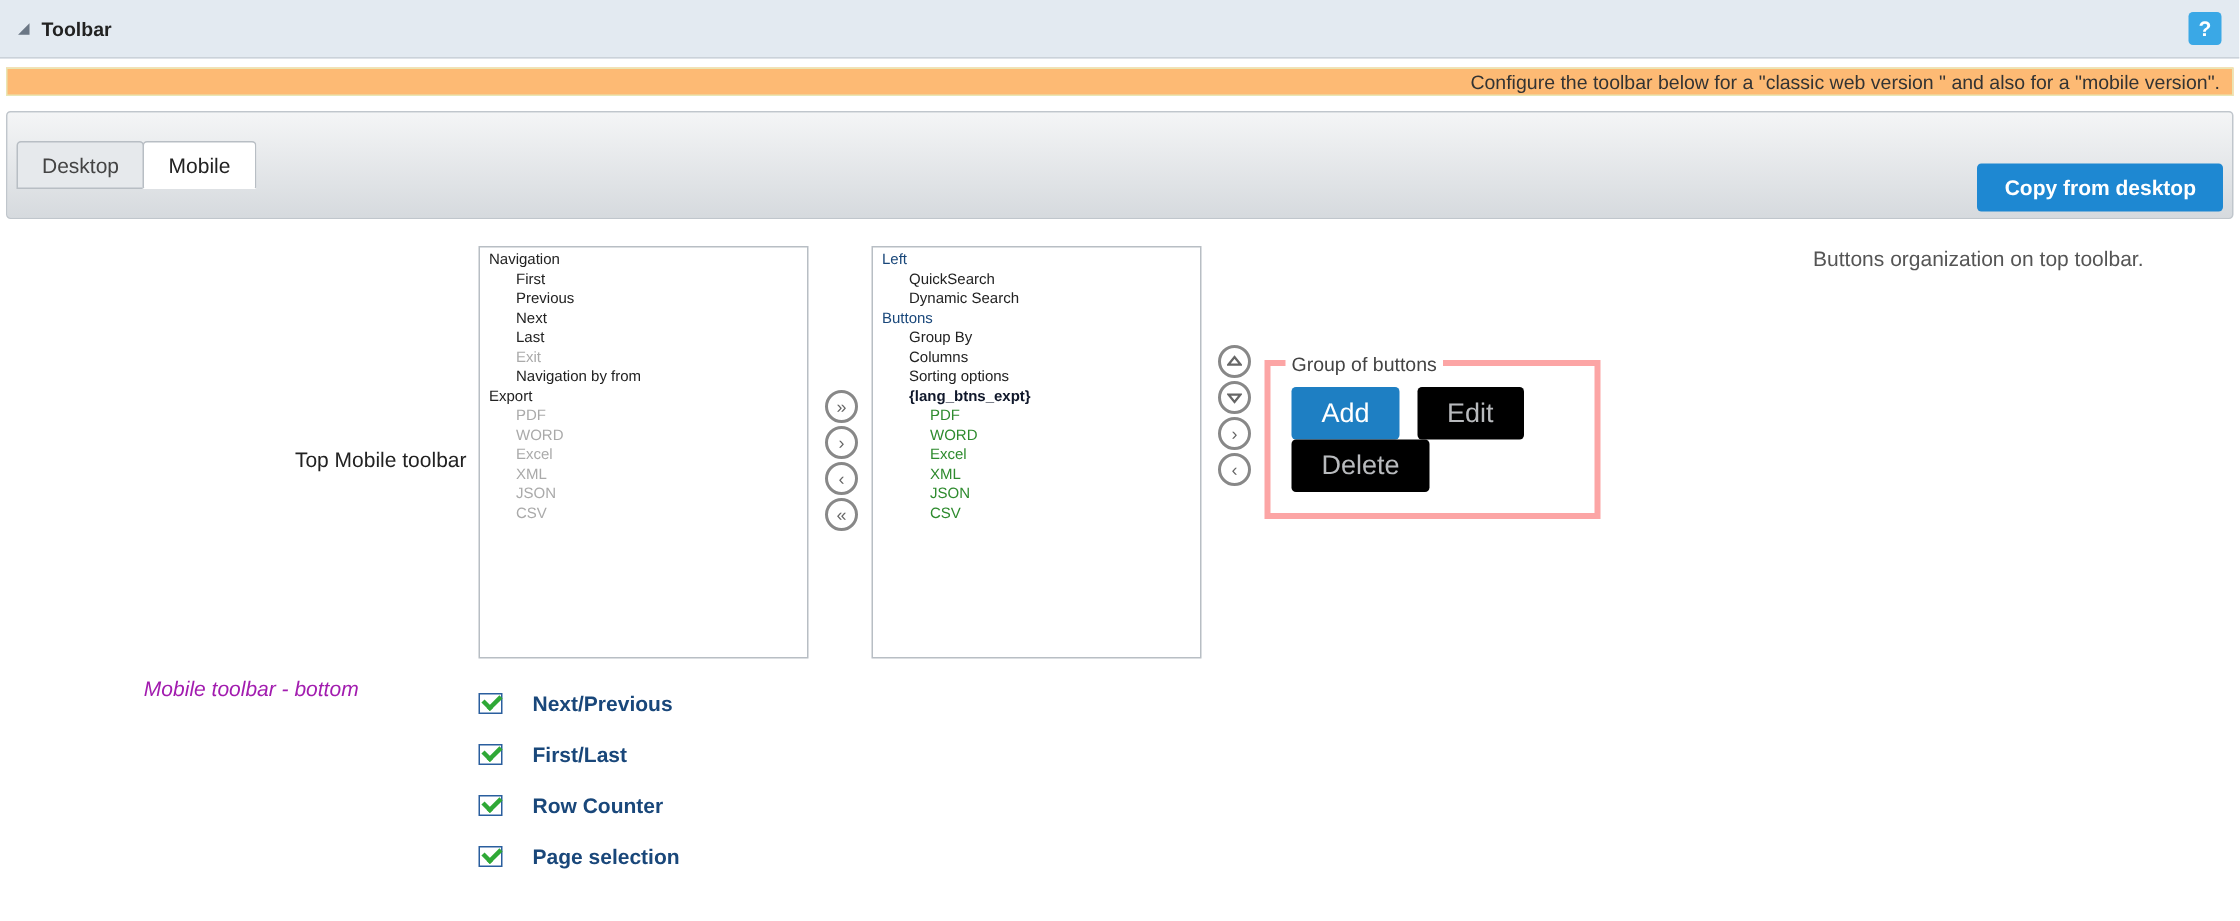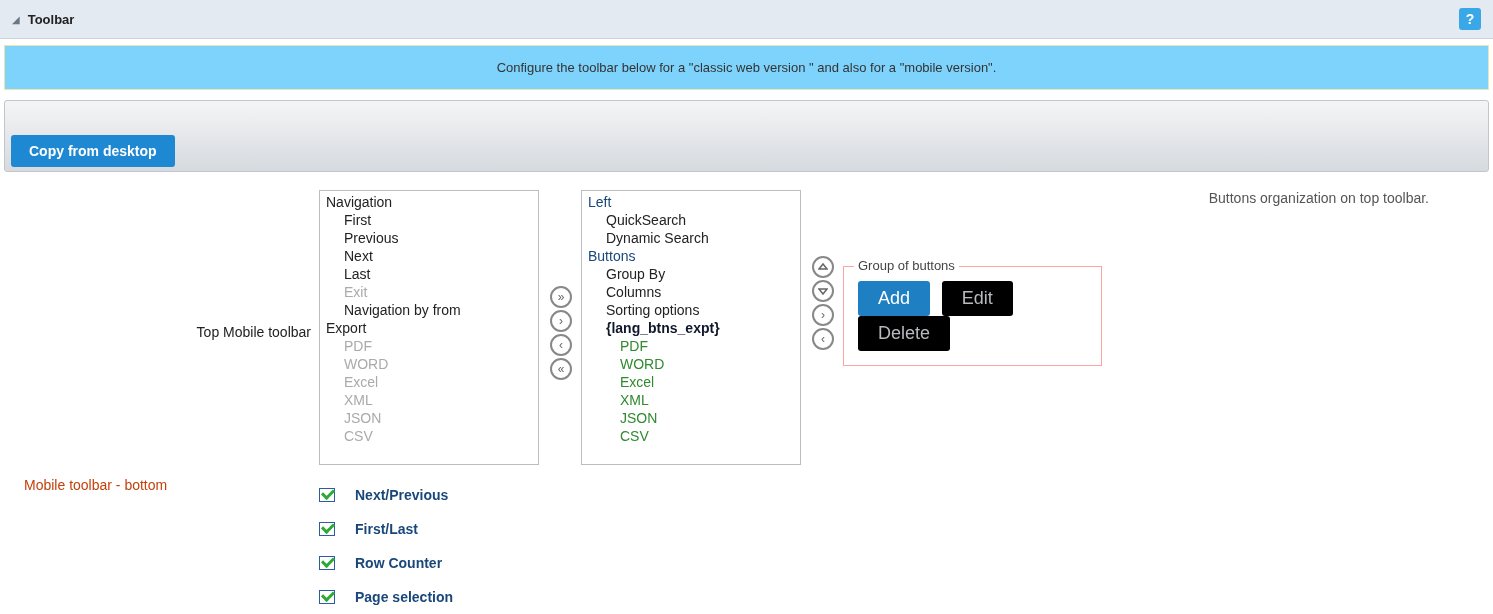--- a/index.html
+++ b/index.html
@@ -19,25 +19,25 @@
     justify-content: space-between;
   }
   .panel-header .left { display:flex; align-items:center; gap:8px; }
   .panel-title { font-weight: bold; color:#222; }
   .help-btn {
     width: 22px; height:22px; background:#3aa8e6; color:#fff;
     border-radius:3px; display:flex; align-items:center; justify-content:center;
     font-weight:bold; font-size:14px; cursor:pointer;
   }
   .notice {
-    background:#7dd3fc;
+    background:#fdba74;
     border:1px solid #e9e6b4;
     margin:6px 4px 10px 4px;
-    padding:14px 8px;
-    text-align:center;
+    padding:1px 8px;
+    text-align:right;
     color:#333;
     font-size:13px;
   }
   .tabs-bar {
     background: linear-gradient(#f4f5f6,#d6dade);
     border:1px solid #c0c6cc;
     border-radius:3px;
     margin:0 4px;
     padding:4px 6px;
     display:flex; align-items:center; justify-content:space-between;
@@ -57,43 +57,43 @@
   .copy-btn {
     background:#1e88d2; color:#fff; border:none;
     padding:8px 18px; border-radius:3px; font-size:14px; font-weight:bold;
     cursor:pointer;
     margin-top:30px;
   }
   .content { padding:12px 20px; }
   table.layout { width:100%; border-collapse:collapse; }
   table.layout > tbody > tr > td { vertical-align:top; padding:6px 4px; }
   .row-label { text-align:right; width:295px; color:#222; padding-top:140px !important; font-size:14px; }
-  .row-label2 { text-align:left; width:295px; color:#c2410c; font-size:14px; vertical-align:top; }
+  .row-label2 { text-align:center; width:295px; color:#a21caf; font-size:14px; vertical-align:top;font-style:italic; }
   .listbox {
     width:220px; height:275px; border:1px solid #b8bec4;
-    overflow-y:scroll; background:#fff; font-size:14px;
+    overflow-y:scroll; background:#fff; font-size:10px;
     padding:2px 0;
   }
   .listbox .group { color:#222; padding:1px 6px; }
   .listbox .item { padding:1px 6px 1px 24px; color:#222; cursor:default; }
   .listbox .item.disabled { color:#aaa; }
   .listbox .section { color:#19477a; padding:1px 6px; font-weight:normal; }
   .listbox .green { color:#0f172a; font-weight:600; }
   .listbox .greensub { color:#2e8b2e; padding-left:38px; }
   .move-col { width:32px; text-align:center; padding-top:100px !important; }
   .move-col2 { width:32px; text-align:center; padding-top:70px !important; }
   .circ-btn {
     width:22px; height:22px; border:2px solid #888; border-radius:50%;
     display:flex; align-items:center; justify-content:center;
     margin:2px auto; color:#666; font-size:12px; cursor:pointer; background:#fff;
     line-height:1;
   }
   .right-pane { padding-left:20px; }
   .right-title { color:#555; text-align:right; padding-right:40px; font-size:14px; margin-bottom:60px; }
-  .fieldset { border:1px solid #fca5a5; padding:14px 14px 14px 14px; width:259px; position:relative; }
+  .fieldset { border:4px solid #fca5a5; padding:14px 14px 14px 14px; width:224px; position:relative; }
   .fieldset .legend { position:absolute; top:-9px; left:10px; background:#fff; padding:0 4px; color:#444; font-size:13px; }
   .btn { padding:7px 20px; border:none; border-radius:3px; font-size:18px; margin-right:8px; cursor:pointer; }
   .btn.primary { background:#1e7fc3; color:#fff; }
   .btn.muted { background:#000000; color:#b8babd; cursor:default; }
   .checks { padding-left:0; }
   .check-row { margin:10px 0 18px 0; display:flex; align-items:center; gap:20px; }
   .check-icon { width:16px; height:14px; position:relative; display:inline-block; border:1px solid #2a5e9e; }
   .check-icon::after {
     content:""; position:absolute; left:2px; top:0px; width:9px; height:5px;
     border-left:3px solid #2fa836; border-bottom:3px solid #2fa836;
@@ -109,20 +109,24 @@
   <div class="left">
     <span class="tri">◢</span>
     <span class="panel-title">Toolbar</span>
   </div>
   <div class="help-btn">?</div>
 </div>
 
 <div class="notice">Configure the toolbar below for a "classic web version " and also for a "mobile version".</div>
 
 <div class="tabs-bar">
+  <div class="tabs">
+    <div class="tab">Desktop</div>
+    <div class="tab active">Mobile</div>
+  </div>
   <button class="copy-btn">Copy from desktop</button>
 </div>
 
 <div class="content">
 <table class="layout">
       <tbody>
   <tr>
     <td class="row-label">Top Mobile toolbar</td>
     <td style="width:230px;">
       <div class="listbox">

